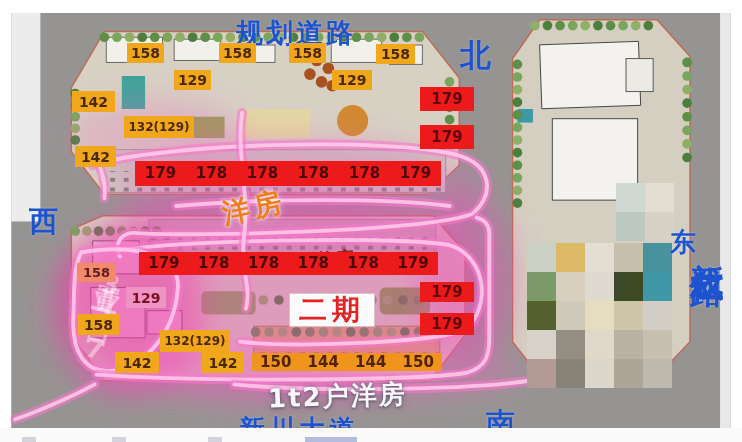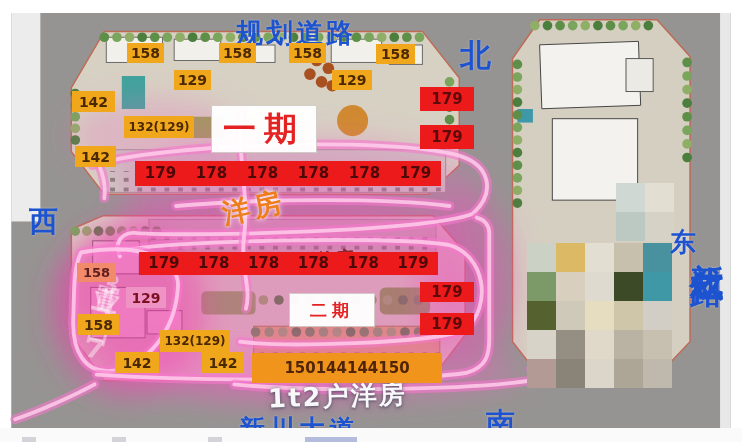--- a/index.html
+++ b/index.html
@@ -277,22 +277,21 @@
   <div id="labels">
 
     <div class="blue" style="left:236px;top:15px;font-size:27px;letter-spacing:3px;">规划道路</div>
     <div class="blue" style="left:460px;top:35px;font-size:31px;">北</div>
     <div class="blue" style="left:29px;top:202px;font-size:29px;">西</div>
     <div class="blue" style="left:486px;top:404px;font-size:29px;">南</div>
     <div class="blue" style="left:670px;top:225px;font-size:26px;">东</div>
     <div class="blue" style="left:239px;top:412px;font-size:26px;letter-spacing:4px;">新川大道</div>
     <div class="blue vert" style="left:684px;top:235px;font-size:34px;letter-spacing:4px;">新成仁路</div>
 
-    <div class="plaque" style="left:212px;top:106px;width:104px;height:46px;font-size:33px;letter-spacing:8px;">一期</div>
-    <div class="plaque" style="left:290px;top:294px;width:84px;height:32px;font-size:17px;letter-spacing:5px;">二期</div>
+    <div class="plaque" style="left:290px;top:294px;width:84px;height:32px;font-size:28px;letter-spacing:5px;">二期</div>
 
     <div id="yangfang" class="annot" style="left:222px;top:189px;">洋房</div>
     <div id="type2t2" class="annot" style="left:234px;top:249px;">2t2户 洋房</div>
     <div id="type1t2" class="annot" style="left:268px;top:379px;">1t2户洋房</div>
     <div id="watermark" style="left:86px;top:265px;">置业3日27</div>
   <div class="lbl yellow" style="left: 127px; top: 43px; width: 37px; height: 20px;">158</div>
       <div class="lbl yellow" style="left: 219px; top: 43px; width: 37px; height: 20px;">158</div>
       <div class="lbl yellow" style="left: 289px; top: 43px; width: 37px; height: 20px;">158</div>
       <div class="lbl yellow" style="left: 376px; top: 44px; width: 39px; height: 20px;">158</div>
       <div class="lbl yellow" style="left: 174px; top: 70px; width: 37px; height: 20px;">129</div>
@@ -319,21 +318,21 @@
         <span>179</span>
       </div>
       <div class="band red" style="left: 139px; top: 252px; width: 299px; height: 23px;">
         <span>179</span>
         <span>178</span>
         <span>178</span>
         <span>178</span>
         <span>178</span>
         <span>179</span>
       </div>
-      <div class="band orange" style="left: 252px; top: 353px; width: 190px; height: 30px; justify-content: center;">
+      <div class="band orange" style="left: 252px; top: 353px; width: 190px; height: 18px;">
         <span>150</span>
         <span>144</span>
         <span>144</span>
         <span>150</span>
       </div>
     </div>
 
   <div id="botstrip">
     <div class="botmark" style="left:22px;width:14px;"></div>
     <div class="botmark" style="left:112px;width:14px;"></div>

